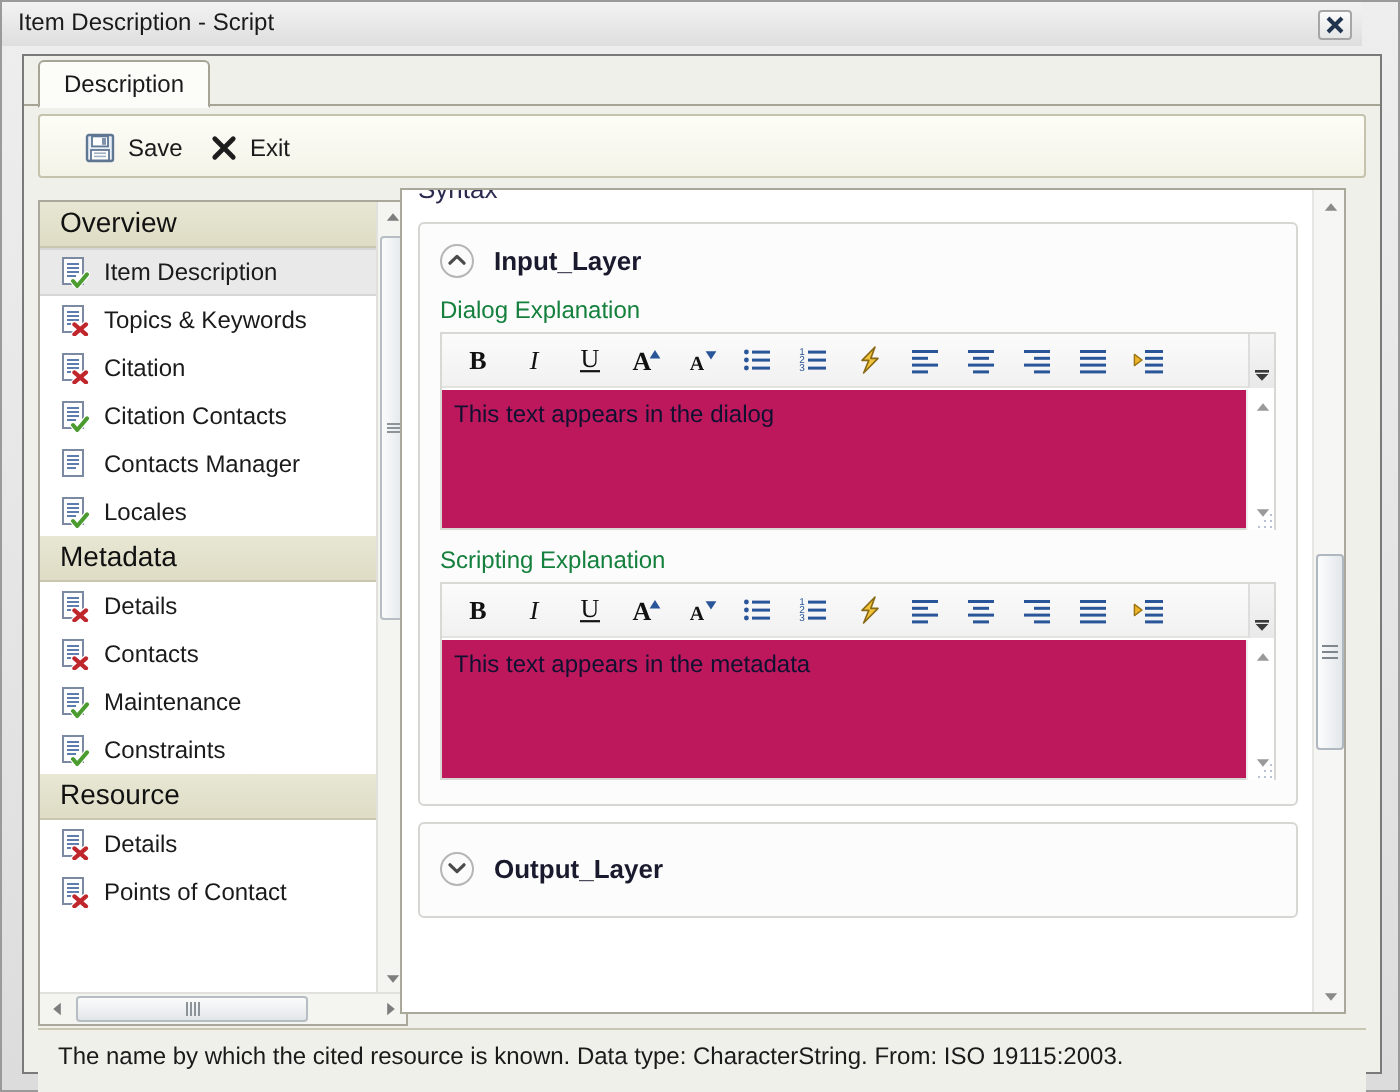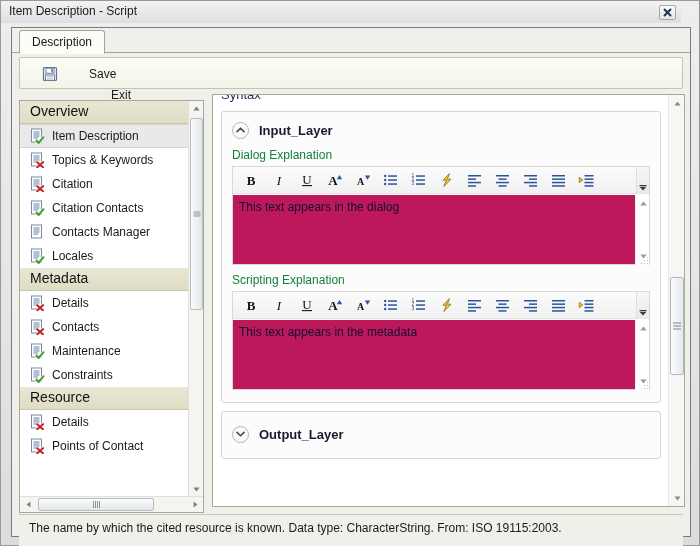--- a/index.html
+++ b/index.html
@@ -92,25 +92,24 @@
     top: 4px;
     height: 23px;
     display: flex; align-items: center;
     padding: 0 6px;
     font-size: 12px;
     color: #1a1a1a;
     cursor: pointer;
     border: 1px solid transparent;
     border-radius: 2px;
     white-space: nowrap;
-    gap: 25px;
   }
   .tb-btn .lbl { margin-left: 6px; }
   .tb-save { left: 15px; }
-  .tb-exit { left: 78px; flex-direction: column; }
+  .tb-exit { left: 78px; }
 
   
   .sidebar {
     position: absolute;
     left: 7px; top: 72px;
     width: 185px; height: 413px;
     background: #ffffff;
     border: 1px solid #aaa89a;
     overflow: hidden;
   }
@@ -200,21 +199,21 @@
     border-radius: 2px;
     cursor: pointer;
     display:flex; align-items:center; justify-content:center;
   }
   .side-hsb .sb-hgrip { width: 7px; height: 7px; display:flex; gap:1px; }
   .side-hsb .sb-hgrip i { display:block; width:1px; height:7px; background:#8d9499; }
 
   
   .content {
     position: absolute;
-    left: 200px; top: 66px;
+    left: 188px; top: 66px;
     width: 473px; height: 413px;
     background: #ffffff;
     border: 1px solid #aaa89a;
     overflow: hidden;
     padding-left: 44px;
   }
   .scroller {
     position: absolute;
     left: 0; top: -8px;
     width: 456px;

